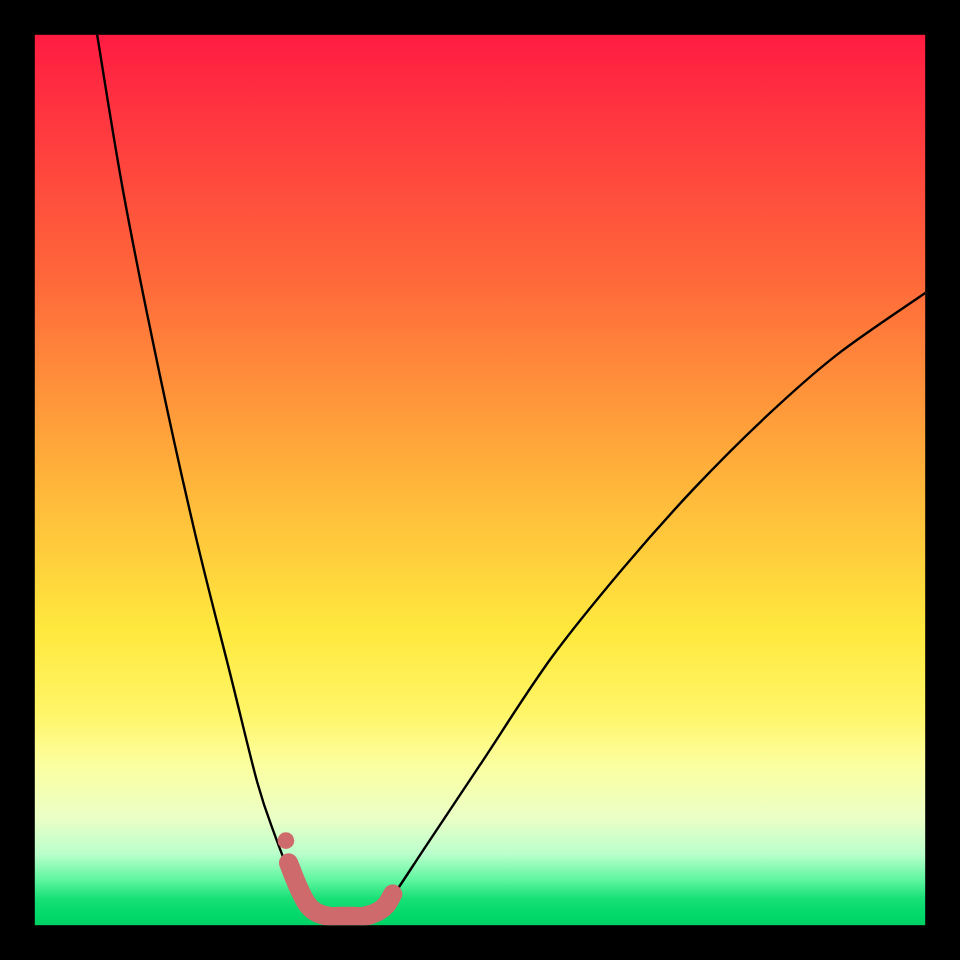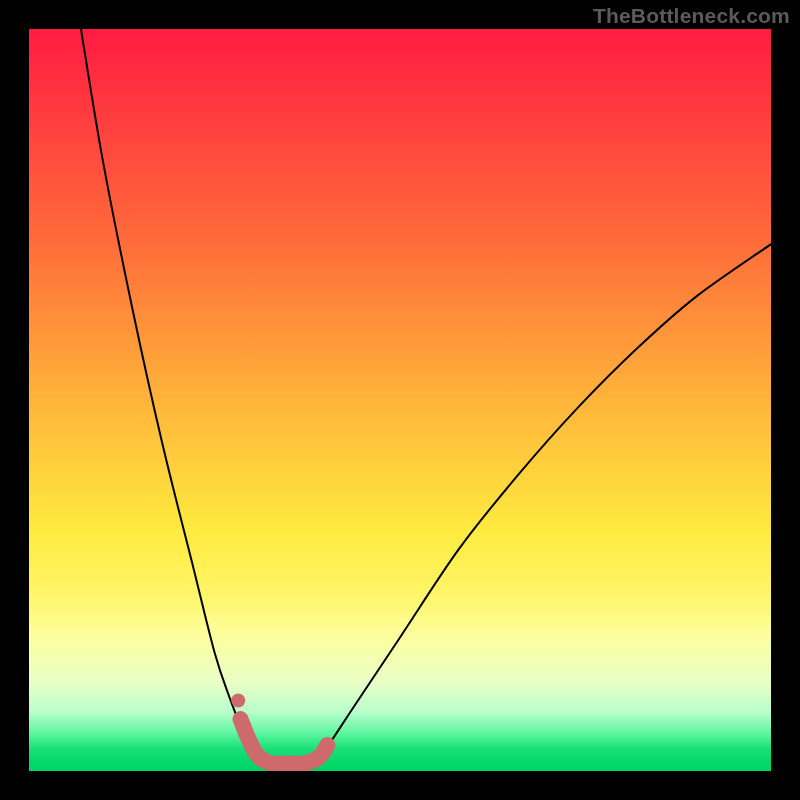--- a/index.html
+++ b/index.html
@@ -57,21 +57,20 @@
     top: 0;
     width: 742px;
     height: 742px;
   }
 </style>
 </head>
 <body>
 
 <div class="frame">
 
-  <div class="watermark">TheBottleneck.com</div>
 
   <div class="plot">
     <svg class="curve" viewBox="0 0 742 742" preserveAspectRatio="none">
       <g id="series-layer">
           <path d="M51.94 0.00 C55.65 22.26, 65.54 86.57, 74.20 133.56 C82.86 180.55, 93.99 234.97, 103.88 281.96 C113.77 328.95, 123.67 373.47, 133.56 415.52 C143.45 457.57, 154.58 499.61, 163.24 534.24 C171.90 568.87, 179.32 601.02, 185.50 623.28 C191.68 645.54, 195.39 654.20, 200.34 667.80 C205.29 681.40, 210.85 695.63, 215.18 704.90 C219.51 714.17, 222.60 718.50, 226.31 723.45 C230.02 728.40, 233.11 731.49, 237.44 734.58 C241.77 737.67, 247.33 740.76, 252.28 742.00 C257.23 743.24, 262.17 743.24, 267.12 742.00 C272.07 740.76, 277.01 738.29, 281.96 734.58 C286.91 730.87, 289.38 729.63, 296.80 719.74 C304.22 709.85, 314.11 693.77, 326.48 675.22 C338.85 656.67, 353.69 634.41, 371.00 608.44 C388.31 582.47, 410.57 546.61, 430.36 519.40 C450.15 492.19, 469.93 468.70, 489.72 445.20 C509.51 421.70, 529.29 399.44, 549.08 378.42 C568.87 357.40, 588.65 337.61, 608.44 319.06 C628.23 300.51, 645.54 284.43, 667.80 267.12 C690.06 249.81, 729.63 223.84, 742.00 215.18" fill="none" stroke="#000000" stroke-width="2" stroke-linecap="round"></path>
           <path d="M211.47 690.06 C212.71 693.15, 216.42 703.04, 218.89 708.61 C221.36 714.18, 223.84 719.74, 226.31 723.45 C228.78 727.16, 230.64 729.01, 233.73 730.87 C236.82 732.73, 240.53 733.96, 244.86 734.58 C249.19 735.20, 254.75 734.58, 259.70 734.58 C264.65 734.58, 270.21 735.20, 274.54 734.58 C278.87 733.96, 282.58 732.48, 285.67 730.87 C288.76 729.26, 290.99 727.41, 293.09 724.93 C295.19 722.46, 297.42 717.51, 298.28 716.03" fill="none" stroke="#cf6a6c" stroke-width="16" stroke-linecap="round" stroke-linejoin="round"></path>
           <circle cx="209.24" cy="671.51" r="7" fill="#cf6a6c"></circle>
         </g>
     </svg>
   </div>

